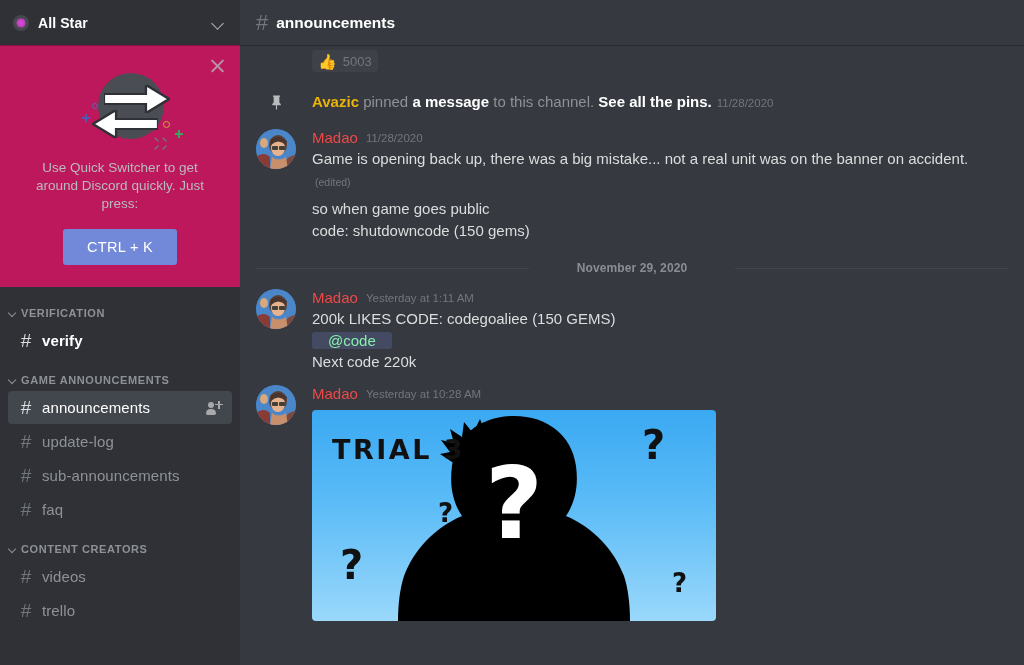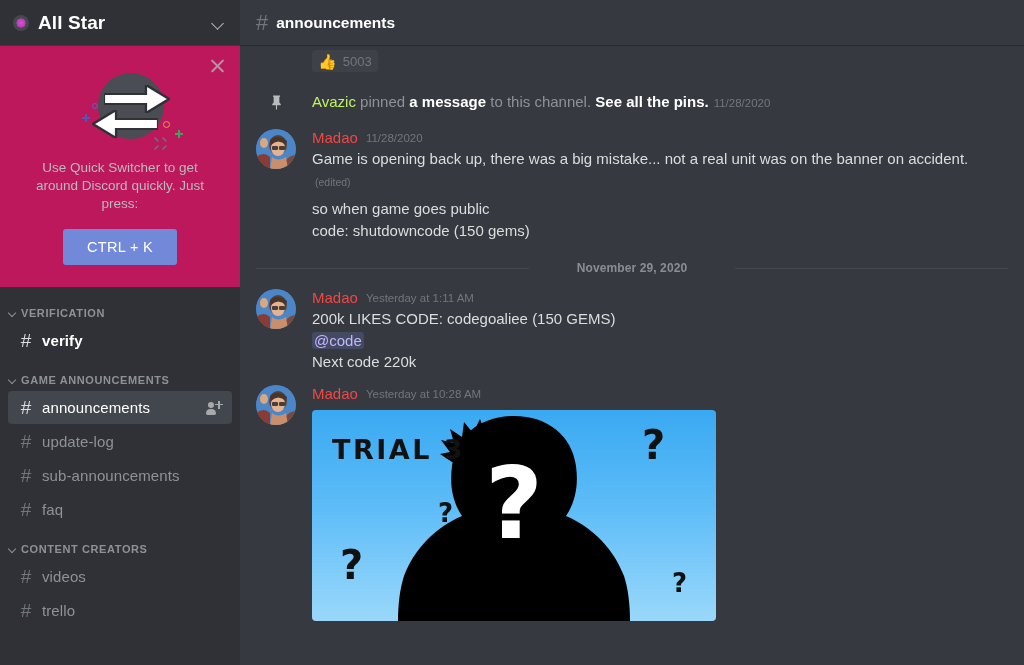--- a/index.html
+++ b/index.html
@@ -31,21 +31,21 @@
   .server-icon-wrap {
     width: 18px; height: 18px; flex: 0 0 18px;
     margin-right: 8px;
     display: flex; align-items: center; justify-content: center;
   }
   .server-icon {
     width: 16px; height: 16px; border-radius: 50%;
     background: radial-gradient(circle at 50% 50%, #d94fd9 0%, #b93cb9 38%, #4a4b52 42%, #3e4047 100%);
   }
   .server-name {
-    font-size: 19px; font-weight: bold; color: #ffffff;
+    font-size: 14px; font-weight: bold; color: #ffffff;
     letter-spacing: .1px; flex: 1;
     white-space: nowrap; overflow: hidden; text-overflow: ellipsis;
   }
   .chev { width: 14px; height: 14px; position: relative; flex: 0 0 14px; }
   .chev::before {
     content: ""; position: absolute; left: 2px; top: 3px;
     width: 8px; height: 8px;
     border-right: 1.6px solid #b9bbbe; border-bottom: 1.6px solid #b9bbbe;
     transform: rotate(45deg);
   }
@@ -196,22 +196,22 @@
   .msg-body { flex: 1; min-width: 0; padding-top: 1px; }
   .msg-head { display: flex; align-items: center; line-height: 20px; }
   .author { font-size: 15px; font-weight: 500; color: #f04747; margin-right: 8px; cursor: pointer; }
   .timestamp { font-size: 11.5px; color: #72767d; }
   .msg-line {
     font-size: 15px; line-height: 21.5px; color: #dcddde;
     word-wrap: break-word; white-space: pre-wrap;
   }
   .edited { font-size: 10.5px; color: #72767d; margin-left: 3px; }
   .mention {
-    background: rgba(114,137,218,.22); color: #c4b5fd;
-    border-radius: 3px; padding: 0 2px; cursor: pointer;
+    background: rgba(114,137,218,.22); color: #86efac;
+    border-radius: 3px; padding: 0 16px; cursor: pointer;
   }
 
   .reactions { display: flex; margin-top: 4px; }
   .reaction {
     display: flex; align-items: center;
     background: rgba(255,255,255,.045);
     border-radius: 4px; padding: 2px 6px; height: 22px;
     cursor: pointer;
   }
   .reaction-emoji { font-size: 15px; margin-right: 6px; line-height: 1; }
@@ -219,21 +219,21 @@
 
   
   .sysmsg { display: flex; align-items: center; padding: 4px 48px 4px 16px; }
   .pin-icon {
     width: 40px; flex: 0 0 40px; margin-right: 16px;
     display: flex; justify-content: center; align-items: center;
     color: #b9bbbe;
   }
   .sys-text { font-size: 15px; line-height: 20px; color: #8e9297; }
   .sys-text b { color: #ffffff; font-weight: 600; }
-  .sys-author { color: #bef264; font-weight: 400; }
+  .sys-author { color: #eab308; font-weight: 700; }
   .sys-link { color: #ffffff; font-weight: 600; cursor: pointer; }
   .sys-time { font-size: 11.5px; color: #72767d; margin-left: 5px; }
 
   
   .divider {
     display: flex; align-items: center;
     margin: 18px 16px 10px 16px;
     gap: 40px;
   }
   .divider-line { flex: 1; height: 1px; background: #42464d; }

